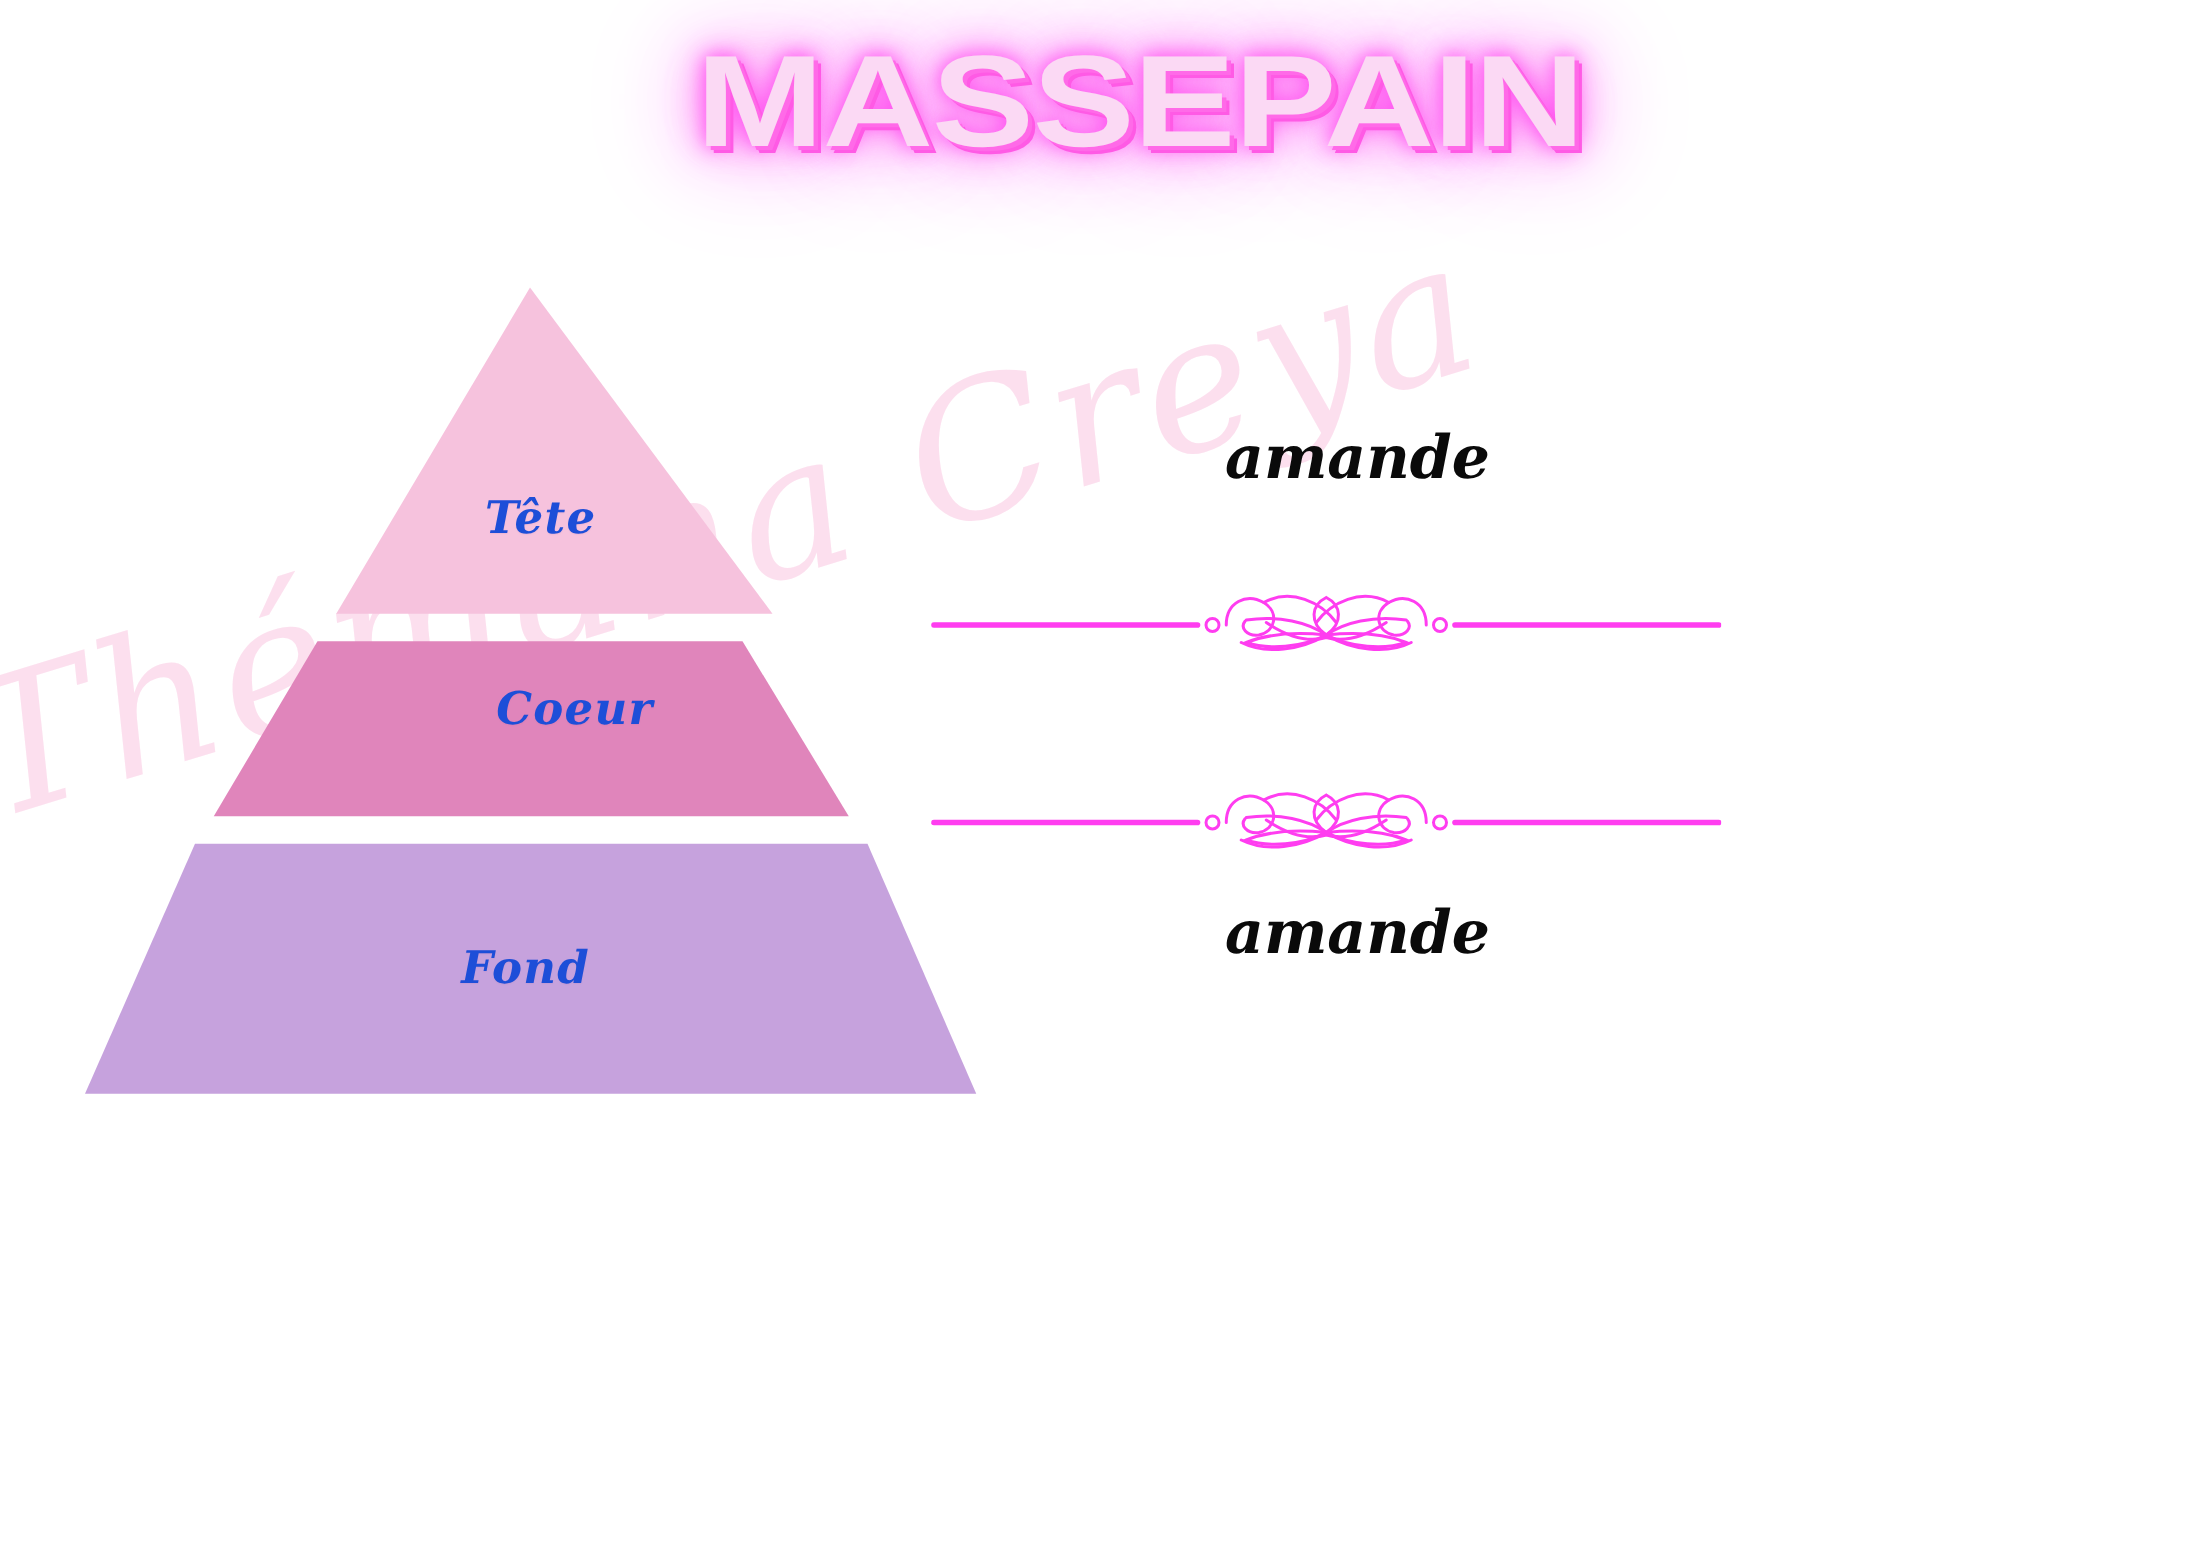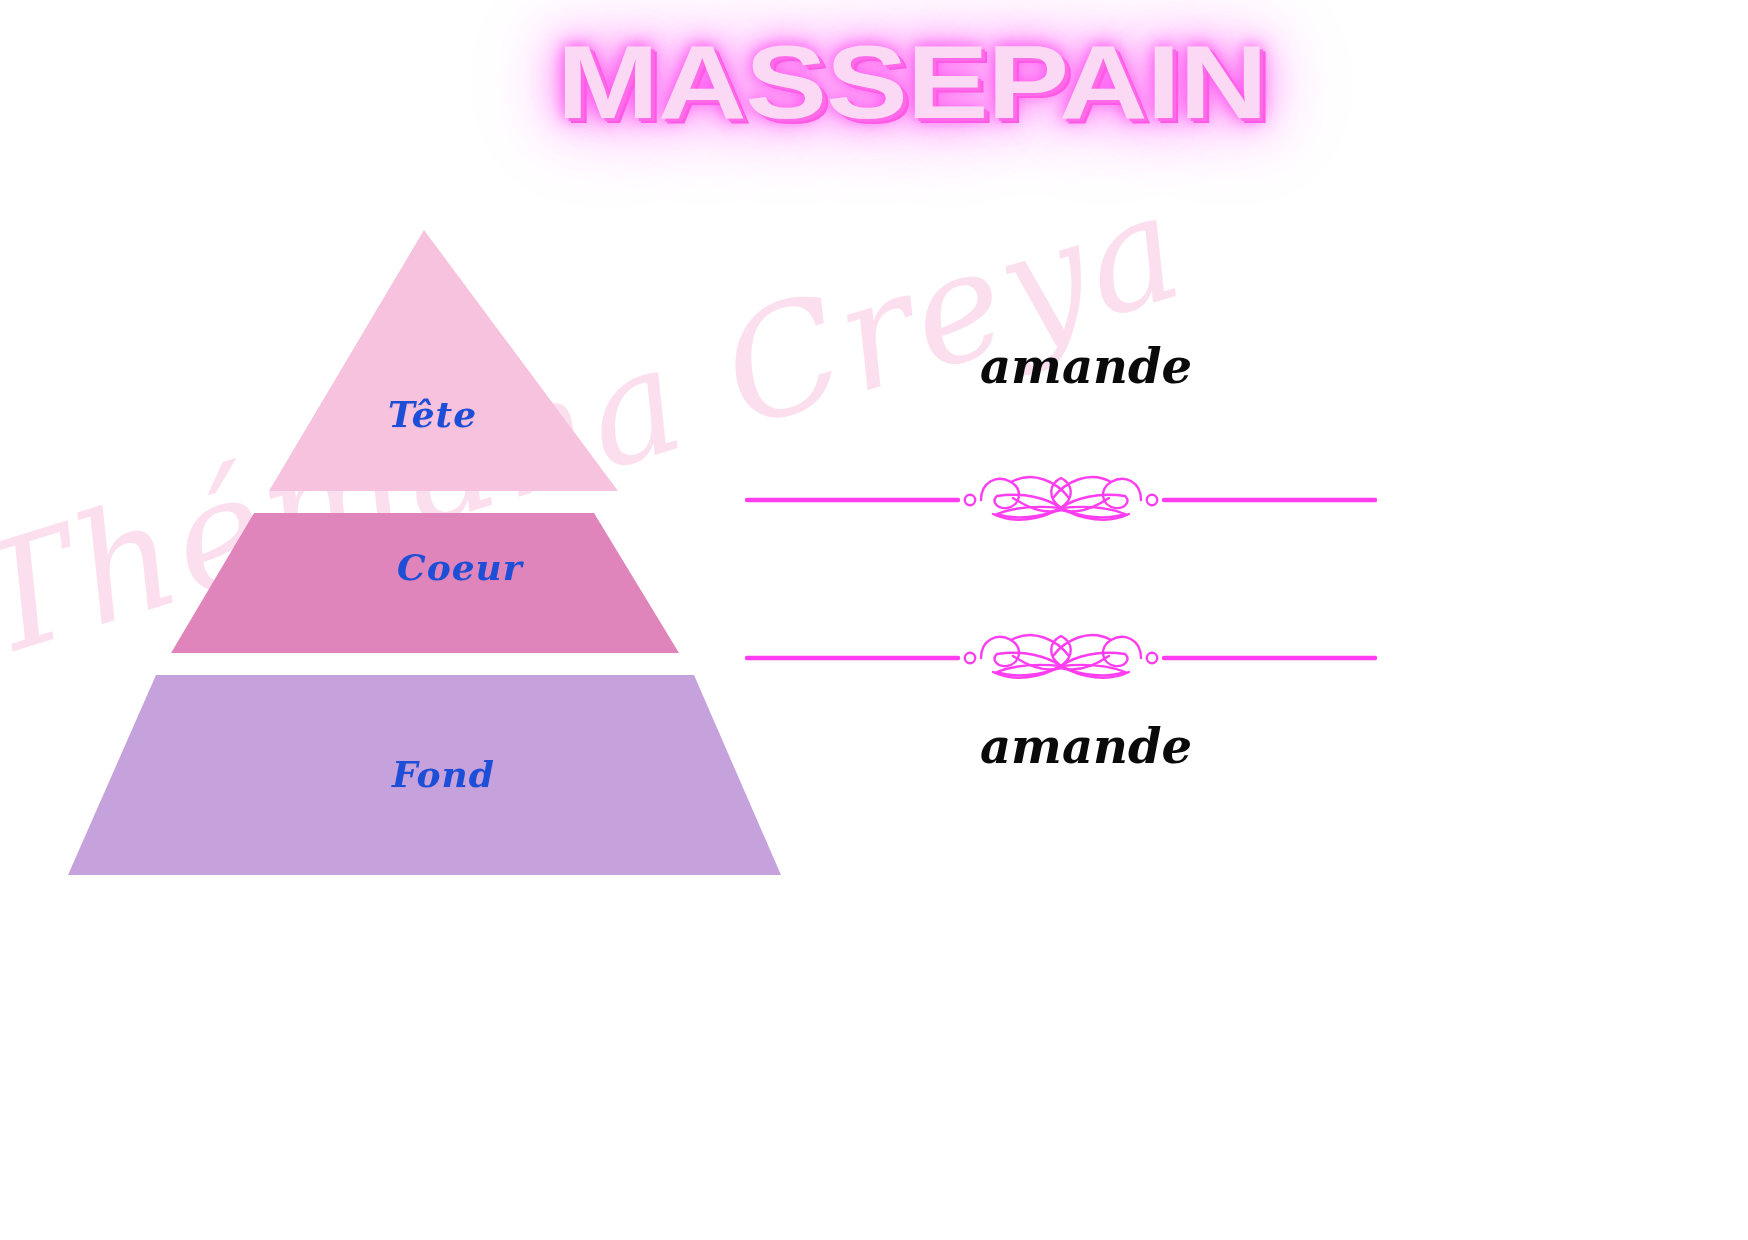--- a/index.html
+++ b/index.html
@@ -126,21 +126,21 @@
 
       <polygon points="369,5 563,266 214,266" fill="#f6c2dd"></polygon>
 
       <polygon points="199,288 539,288 624,428 116,428" fill="#e085bb"></polygon>
 
       <polygon points="101,450 639,450 726,650 13,650" fill="#c6a2dd"></polygon>
     </svg>
 
     <div class="tier-label" style="left:333px; top:168px;">Tête</div>
     <div class="tier-label" style="left:315px; top:321px;margin-left:27px;">Coeur</div>
-    <div class="tier-label" style="left:337px; top:528px;">Fond</div>
+    <div class="tier-label" style="left:314px; top:528px;">Fond</div>
   </div>
 
   <div class="note" style="left:980px; top:338px;">amande</div>
 
   <div class="divider" style="top:462px;">
     <svg width="632" height="76" viewBox="0 0 632 76">
       <g stroke="#ff3df0" fill="none" stroke-width="2.4" stroke-linecap="round">
 
         <line x1="2" y1="38" x2="213" y2="38" stroke-width="4.5"></line>
         <circle cx="225" cy="38" r="5.2"></circle>

